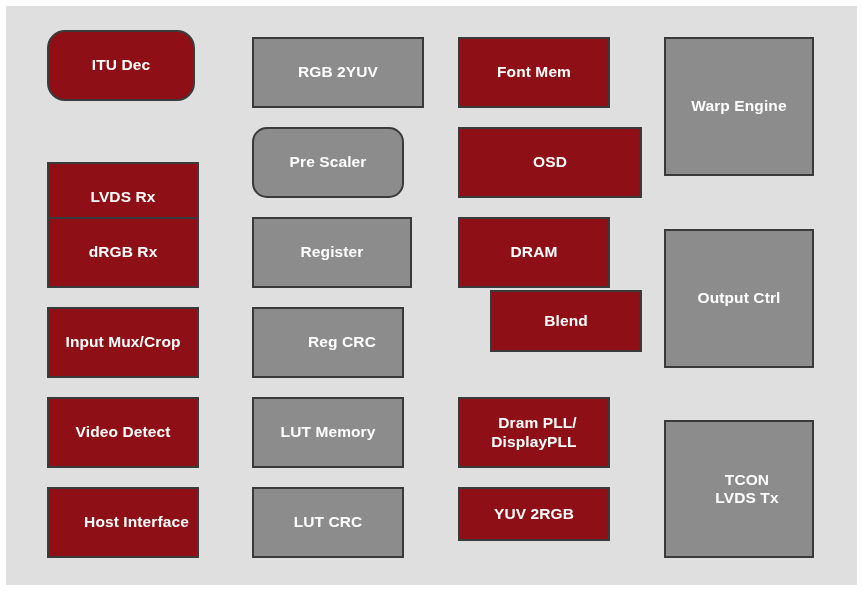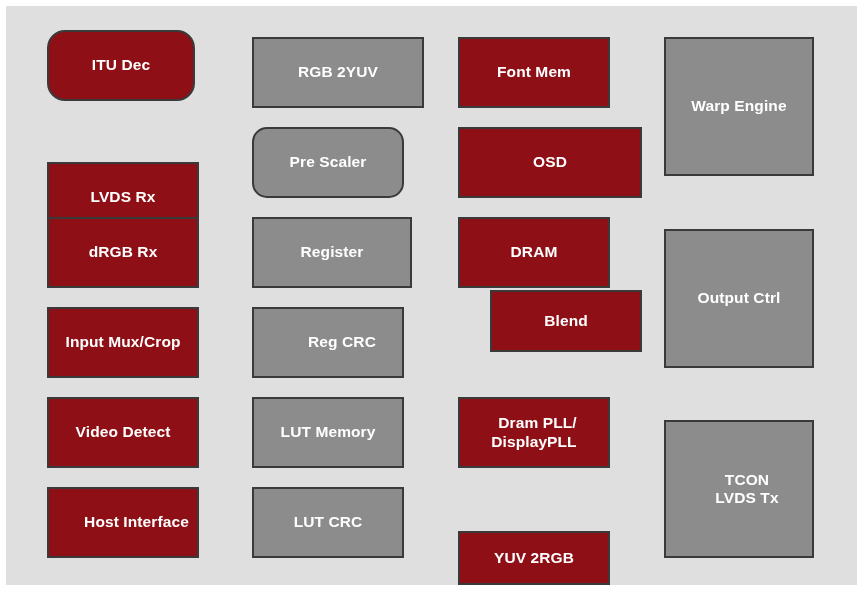--- a/index.html
+++ b/index.html
@@ -100,21 +100,21 @@
   <div class="block red" style="left:452px; top:211px; width:152px; height:71px;">
       <span class="label">DRAM</span>
     </div>
   <div class="block red" style="left:452px; top:284px; width:152px; height:62px;margin-left:32px;">
       <span class="label">Blend</span>
     </div>
   <div class="block red" style="left:452px; top:391px; width:152px; height:71px;text-align:right;">
       <span class="label">Dram PLL/
 DisplayPLL</span>
     </div>
-  <div class="block red" style="left:452px; top:481px; width:152px; height:54px;margin-top:44px;">
+  <div class="block red" style="left:452px; top:481px; width:152px; height:54px;">
       <span class="label">YUV 2RGB</span>
     </div>
 
   <div class="block gray" style="left:658px; top:31px;  width:150px; height:139px;">
       <span class="label">Warp Engine</span>
     </div>
   <div class="block gray" style="left:658px; top:223px; width:150px; height:139px;">
       <span class="label">Output Ctrl</span>
     </div>
   <div class="block gray" style="left:658px; top:414px; width:150px; height:138px;padding-left:16px;">

